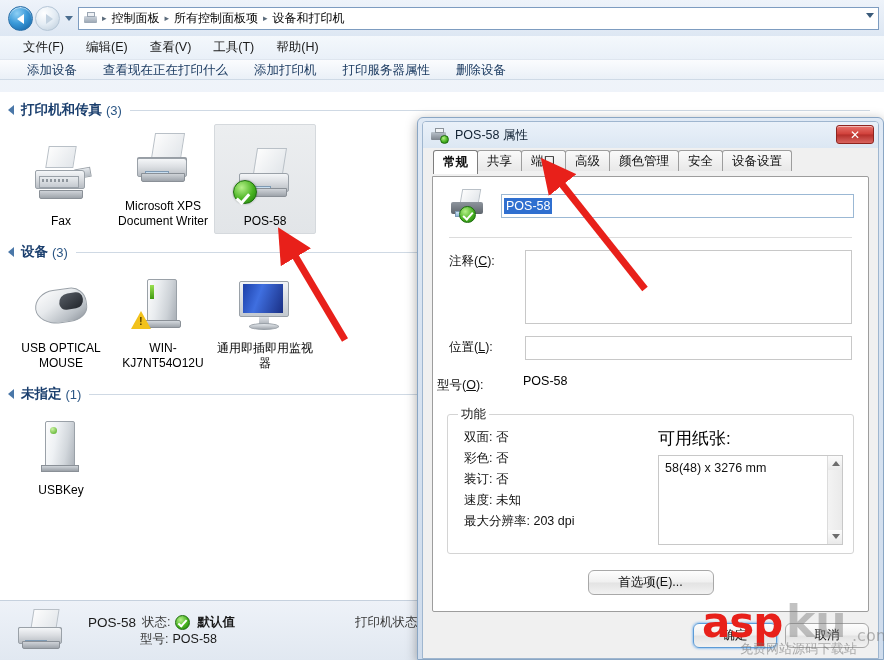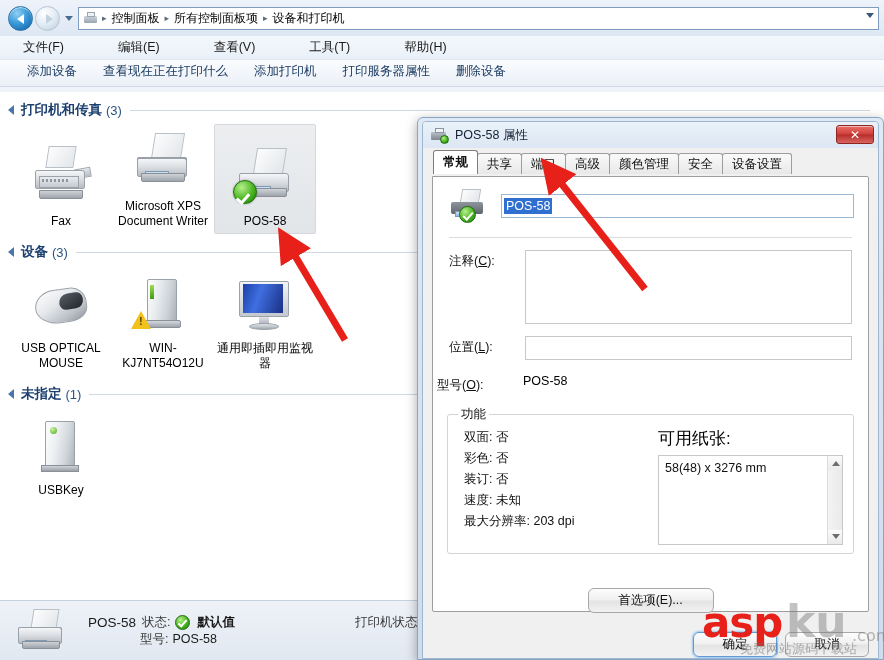--- a/index.html
+++ b/index.html
@@ -98,31 +98,30 @@
     border-left: 4px solid transparent;
     border-right: 4px solid transparent;
     border-top: 5px solid #3a5a7a;
   }
 
   .menubar {
     position: absolute; left: 0; top: 36px; width: 884px; height: 24px;
     background: linear-gradient(#f4f8fc, #e9f0f8);
     display: flex; align-items: center; padding-left: 12px;
     border-bottom: 1px solid #dfe6ef;
-    gap: 32px;
   }
   .menu-item {
     padding: 2px 11px; color: #1a1a1a; font-size: 12.5px; white-space: nowrap;
   }
 
   .toolbar {
-    position: absolute; left: 0; top: 60px; width: 884px; height: 27px;
+    position: absolute; left: 0; top: 60px; width: 884px; height: 20px;
     background: linear-gradient(#fbfcfe, #eaf0f7);
     border-bottom: 1px solid #cfdae6;
-    display: flex; align-items: flex-end; padding-left: 14px;
+    display: flex; align-items: center; padding-left: 14px;
   }
   .tool-item {
     padding: 0 13px; color: #17375e; font-size: 12.5px; white-space: nowrap;
     line-height: 30px;
   }
 
   .content {
     position: absolute; left: 0; top: 92px; width: 884px; height: 508px;
     background: #fff;
   }
@@ -361,21 +360,21 @@
     position: absolute; right: 4px; top: 3px; width: 38px; height: 19px;
     border-radius: 3px;
     background: linear-gradient(#e8716a 0%, #d0403a 48%, #b52e2a 52%, #d96560 100%);
     border: 1px solid #8e2520;
     box-shadow: inset 0 1px 0 rgba(255,255,255,.5);
     color: #fff; font-size: 12px; font-weight: bold;
     display: flex; align-items: center; justify-content: center;
   }
 
   .tabstrip {
-    display: flex; align-items: flex-end; height: 24px;
+    display: flex; align-items: flex-start; height: 24px;
     padding-left: 10px; margin-top: 2px;
   }
   .tab {
     height: 21px; padding: 0 9px; line-height: 20px; font-size: 12.5px;
     background: linear-gradient(#fafafa,#e8e8e8);
     border: 1px solid #9d9d9d; border-bottom: none;
     border-radius: 3px 3px 0 0; color: #111; margin-right: -1px;
     white-space: nowrap;
   }
   .tab.active {
@@ -472,21 +471,20 @@
   .vscroll .arw.up::after { top: 5px; border-bottom: 5px solid #6d6d6d; }
   .vscroll .arw.dn::after { bottom: 5px; border-top: 5px solid #6d6d6d; }
 
   .pref-row { display: flex; justify-content: center; margin-top: 16px; }
   .btn {
     min-width: 96px; height: 25px; line-height: 23px; text-align: center;
     font-size: 12.5px; color: #111;
     background: linear-gradient(#fdfdfd 0%, #f0f0f0 48%, #e3e3e3 52%, #f2f2f2 100%);
     border: 1px solid #a8a8a8; border-radius: 6px;
     padding: 0 12px;
-    margin-top: 18px;
   }
   .btn.wide { min-width: 126px; }
   .btn.default {
     border-color: #5c9bd6;
     box-shadow: 0 0 2px 1px rgba(120,180,240,.7);
   }
   .dlg-footer {
     position: absolute; left: 9px; right: 9px; bottom: 4px; height: 38px;
     display: flex; align-items: center; justify-content: flex-end;
   }

